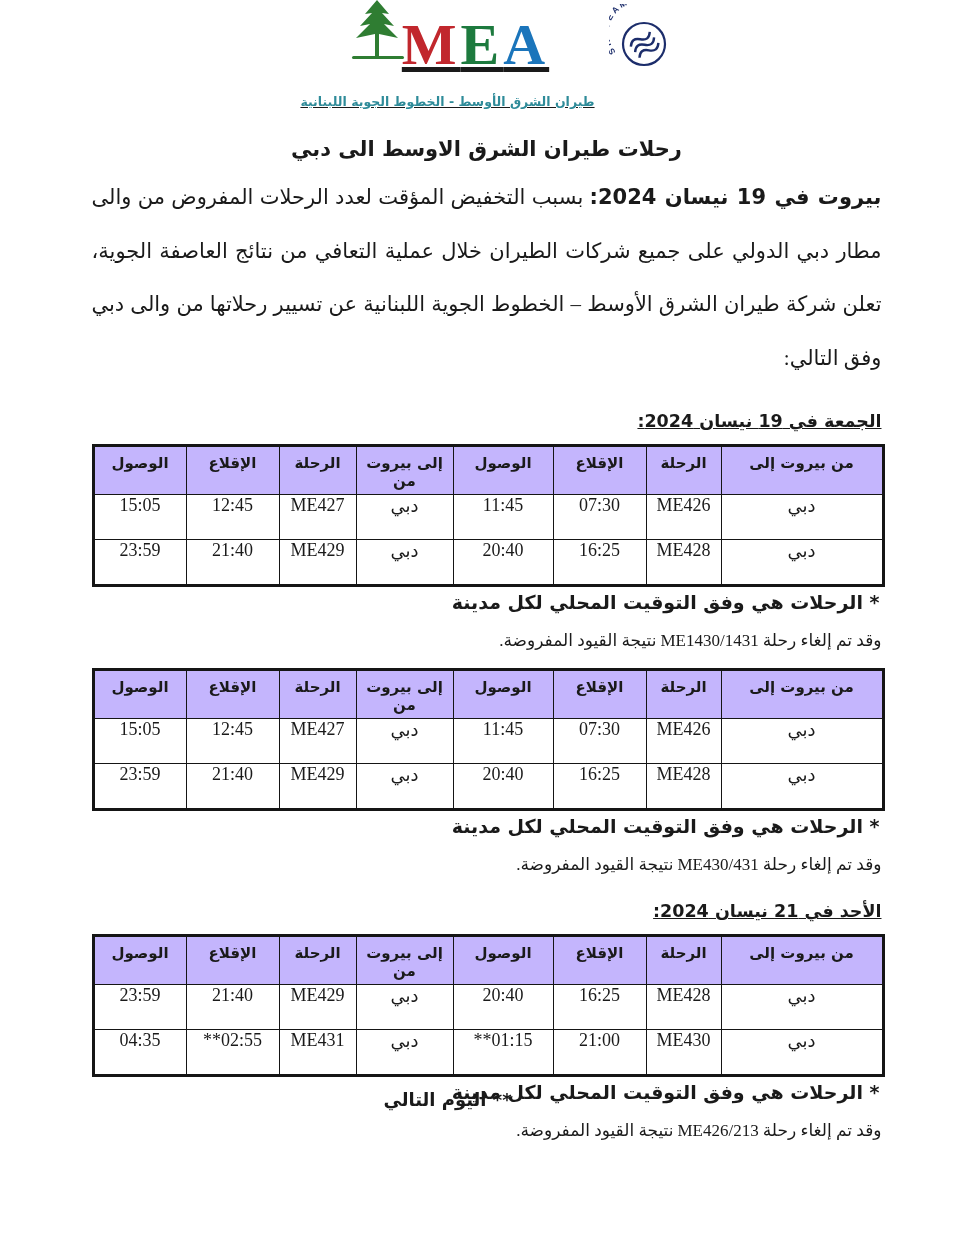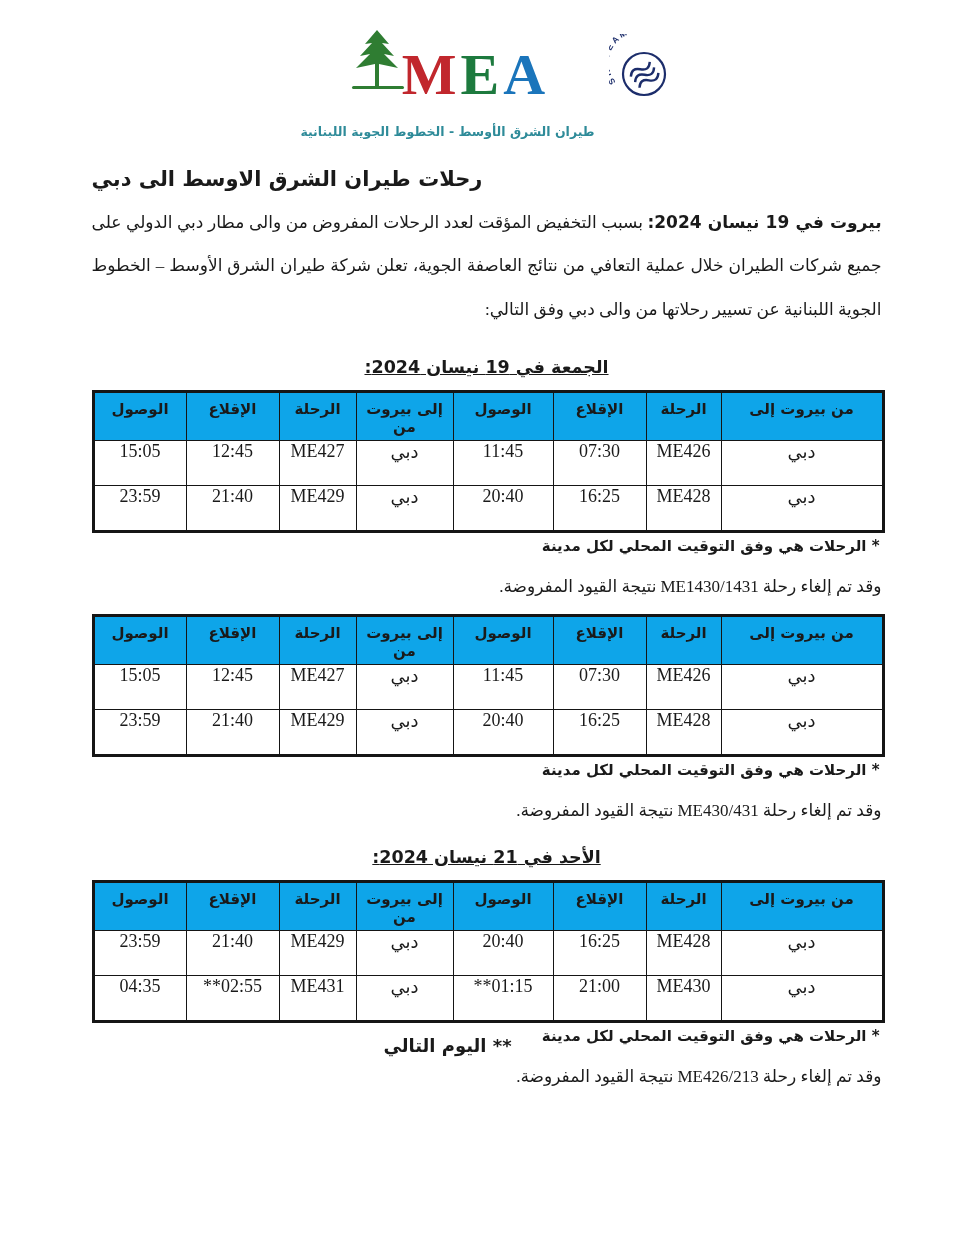--- a/index.html
+++ b/index.html
@@ -4,58 +4,58 @@
 <style>
   html,body{margin:0;padding:0;}
   body{
     width:973px;min-height:1255px;background:#ffffff;color:#1a1a1a;
     font-family:"Liberation Serif","DejaVu Sans",serif;
     -webkit-font-smoothing:antialiased;
   }
   .content{width:790px;margin:0 auto;}
 
   
-  .logo-block{display:flex;justify-content:center;align-items:flex-start;padding-top:30px;}
+  .logo-block{display:flex;justify-content:center;align-items:flex-start;text-decoration:underline;}
   .logo-main{display:flex;flex-direction:column;align-items:center;}
   .logo-row{display:flex;align-items:flex-end;}
   .cedar{margin-right:-6px;margin-bottom:4px;}
   .mea-letters{font-family:"Liberation Serif","DejaVu Serif",serif;font-weight:bold;
     font-size:58px;line-height:1;letter-spacing:4px;}
   .mea-letters .l-m{color:#c1272d;}
   .mea-letters .l-e{color:#1d7a3e;}
   .mea-letters .l-a{color:#1b75bb;}
   .logo-tagline{direction:rtl;color:#2e8b99;font-weight:bold;font-size:12.5px;
     margin-top:20px;font-family:"DejaVu Sans",sans-serif;letter-spacing:.5px;}
   .skyteam{margin-left:14px;margin-top:4px;}
 
   
-  .doc-title{direction:rtl;text-align:left;font-weight:bold;font-size:21px;
+  .doc-title{direction:rtl;text-align:center;font-weight:bold;font-size:21px;
     margin-top:28px;font-family:"DejaVu Sans","Liberation Serif",sans-serif;}
-  .intro{direction:rtl;text-align:justify;font-size:17px;line-height:2.55;
+  .intro{direction:rtl;text-align:justify;font-size:21px;line-height:2.55;
     margin-top:10px;}
   .intro .lead{font-weight:bold;font-family:"DejaVu Sans",sans-serif;}
 
   
-  .sec-heading{direction:rtl;text-align:center;font-weight:bold;font-size:17.5px;
+  .sec-heading{direction:rtl;text-align:right;font-weight:bold;font-size:17.5px;
     text-decoration:underline;margin-top:26px;
     font-family:"DejaVu Sans","Liberation Serif",sans-serif;}
 
   table.flights{direction:rtl;border-collapse:collapse;width:790px;margin-top:13px;
     border:3px solid #151515;table-layout:fixed;}
   table.flights th,table.flights td{border:1px solid #151515;vertical-align:top;
     text-align:center;padding:0;}
-  table.flights th{background:#0ea5e9;font-weight:bold;font-size:15px;height:40px;
+  table.flights th{background:#c4b5fd;font-weight:bold;font-size:15px;height:40px;
     padding-top:7px;font-family:"DejaVu Sans",sans-serif;}
   table.flights td{height:44px;padding-top:0;font-size:18px;}
   td.c-city{font-family:"DejaVu Sans",sans-serif;font-weight:normal;font-size:14.5px;padding-top:11px;}
   td.c-lat{font-family:"Liberation Serif","DejaVu Serif",serif;}
 
   .foot-row{position:relative;height:22px;margin-top:4px;}
   .foot-local{position:absolute;right:2px;top:0;direction:rtl;font-weight:bold;
-    font-size:15px;font-family:"DejaVu Sans",sans-serif;}
+    font-size:19px;font-family:"DejaVu Sans",sans-serif;}
   .foot-next{position:absolute;left:292px;top:8px;direction:rtl;font-weight:bold;
     font-size:18px;font-family:"DejaVu Sans",sans-serif;}
 
   .cxl-line{direction:rtl;font-size:17px;margin-top:17px;}
   .cxl-flight{font-family:"Liberation Serif","DejaVu Serif",serif;margin:0 4px;}
 </style>
 </head>
 <body>
 
 <div>

